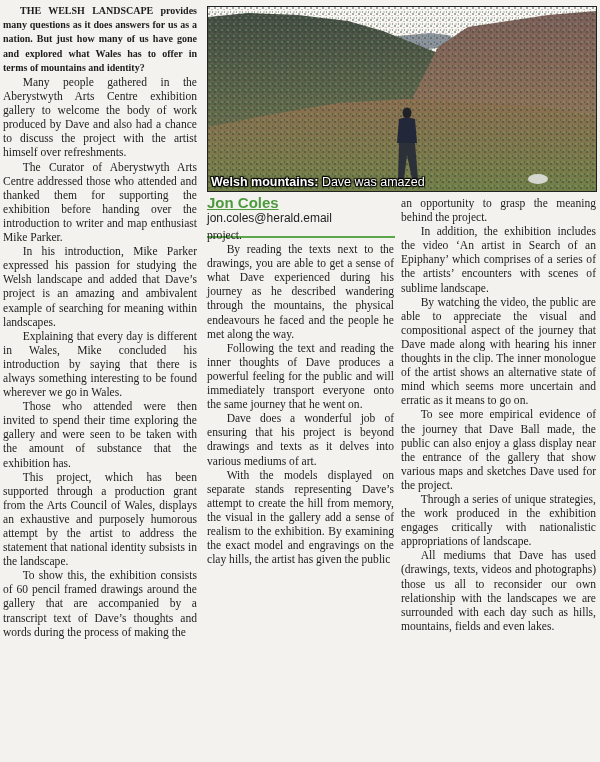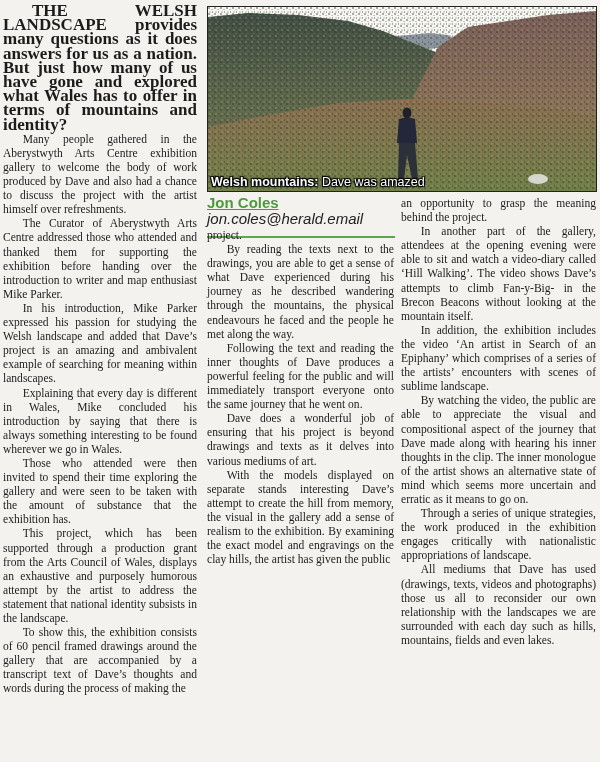--- a/index.html
+++ b/index.html
@@ -17,21 +17,21 @@
     text-align: justify;
     hyphens: none;
   }
   .col p { margin: 0; text-indent: 1.7em; }
   .col p.noindent { text-indent: 0; }
   #col1 { left: 3px; top: 4px; width: 194px; }
   #col2 { left: 207px; top: 228px; width: 187px; }
   #col3 { left: 401px; top: 196px; width: 195px; }
   .standfirst {
     font-weight: bold;
-    font-size: 17px;
+    font-size: 10px;
     line-height: 14.2px;
     text-indent: 1.7em;
     margin: 0;
   }
   .photo {
     position: absolute; left: 207px; top: 6px; width: 388px; height: 184px;
     overflow: hidden; border: 1px solid #222;
     background: #1d4ed8;
   }
   .photo svg { display: block; width: 100%; height: 100%; }
@@ -41,21 +41,21 @@
     font-size: 12.5px; color: #fff;
     text-shadow: 0 0 2px #000, 1px 1px 1px #000, -1px -1px 1px #000, 1px -1px 1px #000, -1px 1px 1px #000;
     white-space: nowrap;
   }
   .caption b { font-weight: bold; }
   .byline {
     position: absolute; left: 207px; top: 194px; width: 188px;
     font-family: "Liberation Sans", "DejaVu Sans", sans-serif;
   }
   .byline .name { color: #4d9a3e; font-weight: bold; font-size: 15px; line-height: 17px; text-decoration: underline; }
-  .byline .email { color: #222; font-style: italic; font-size: 15px; line-height: 15px; }
+  .byline .email { color: #222; font-size: 12px; line-height: 15px; }
   .byline .rule { margin-top: 10px; height: 2px; background: #5aa84a; width: 188px; }
 </style>
 </head>
 <body>
 
 <div id="col1" class="col">
   <p class="standfirst">THE WELSH LANDSCAPE provides many questions as it does answers for us as a nation. But just how many of us have gone and explored what Wales has to offer in terms of mountains and identity?</p>
   <p>Many people gathered in the Aberystwyth Arts Centre exhibition gallery to welcome the body of work produced by Dave and also had a chance to discuss the project with the artist himself over refreshments.</p>
   <p>The Curator of Aberystwyth Arts Centre addressed those who attended and thanked them for supporting the exhibition before handing over the introduction to writer and map enthusiast Mike Parker.</p>
   <p>In his introduction, Mike Parker expressed his passion for studying the Welsh landscape and added that Dave’s project is an amazing and ambivalent example of searching for meaning within landscapes.</p>
@@ -110,23 +110,23 @@
   <div class="name">Jon Coles</div>
   <div class="email">jon.coles@herald.email</div>
   <div class="rule"></div>
 </div>
 
 <div id="col2" class="col">
   <p class="noindent">project.</p>
   <p>By reading the texts next to the drawings, you are able to get a sense of what Dave experienced during his journey as he described wandering through the mountains, the physical endeavours he faced and the people he met along the way.</p>
   <p>Following the text and reading the inner thoughts of Dave produces a powerful feeling for the public and will immediately transport everyone onto the same journey that he went on.</p>
   <p>Dave does a wonderful job of ensuring that his project is beyond drawings and texts as it delves into various mediums of art.</p>
-  <p>With the models displayed on separate stands interesting Dave’s attempt to create the hill from memory, the visual in the gallery add a sense of realism to the exhibition. By examining the exact model and engravings on the clay hills, the artist has given the public</p>
+  <p>With the models displayed on separate stands representing Dave’s attempt to create the hill from memory, the visual in the gallery add a sense of realism to the exhibition. By examining the exact model and engravings on the clay hills, the artist has given the public</p>
 </div>
 
 <div id="col3" class="col">
   <p class="noindent">an opportunity to grasp the meaning behind the project.</p>
-  <p>In another part of the gallery, attendees at the opening evening were able to sit and watch a video-diary called ‘Hill Walking’. The video shows Dave’s attempts to climb Fan-y-Big- in the Brecon Beacons without looking at the mountain itself.</p>
   <p>In addition, the exhibition includes the video ‘An artist in Search of an Epiphany’ which comprises of a series of the artists’ encounters with scenes of sublime landscape.</p>
   <p>By watching the video, the public are able to appreciate the visual and compositional aspect of the journey that Dave made along with hearing his inner thoughts in the clip. The inner monologue of the artist shows an alternative state of mind which seems more uncertain and erratic as it means to go on.</p>
+  <p>To see more empirical evidence of the journey that Dave Ball made, the public can also enjoy a glass display near the entrance of the gallery that show various maps and sketches Dave used for the project.</p>
   <p>Through a series of unique strategies, the work produced in the exhibition engages critically with nationalistic appropriations of landscape.</p>
   <p>All mediums that Dave has used (drawings, texts, videos and photographs) those us all to reconsider our own relationship with the landscapes we are surrounded with each day such as hills, mountains, fields and even lakes.</p>
 </div>
 
 </body></html>

